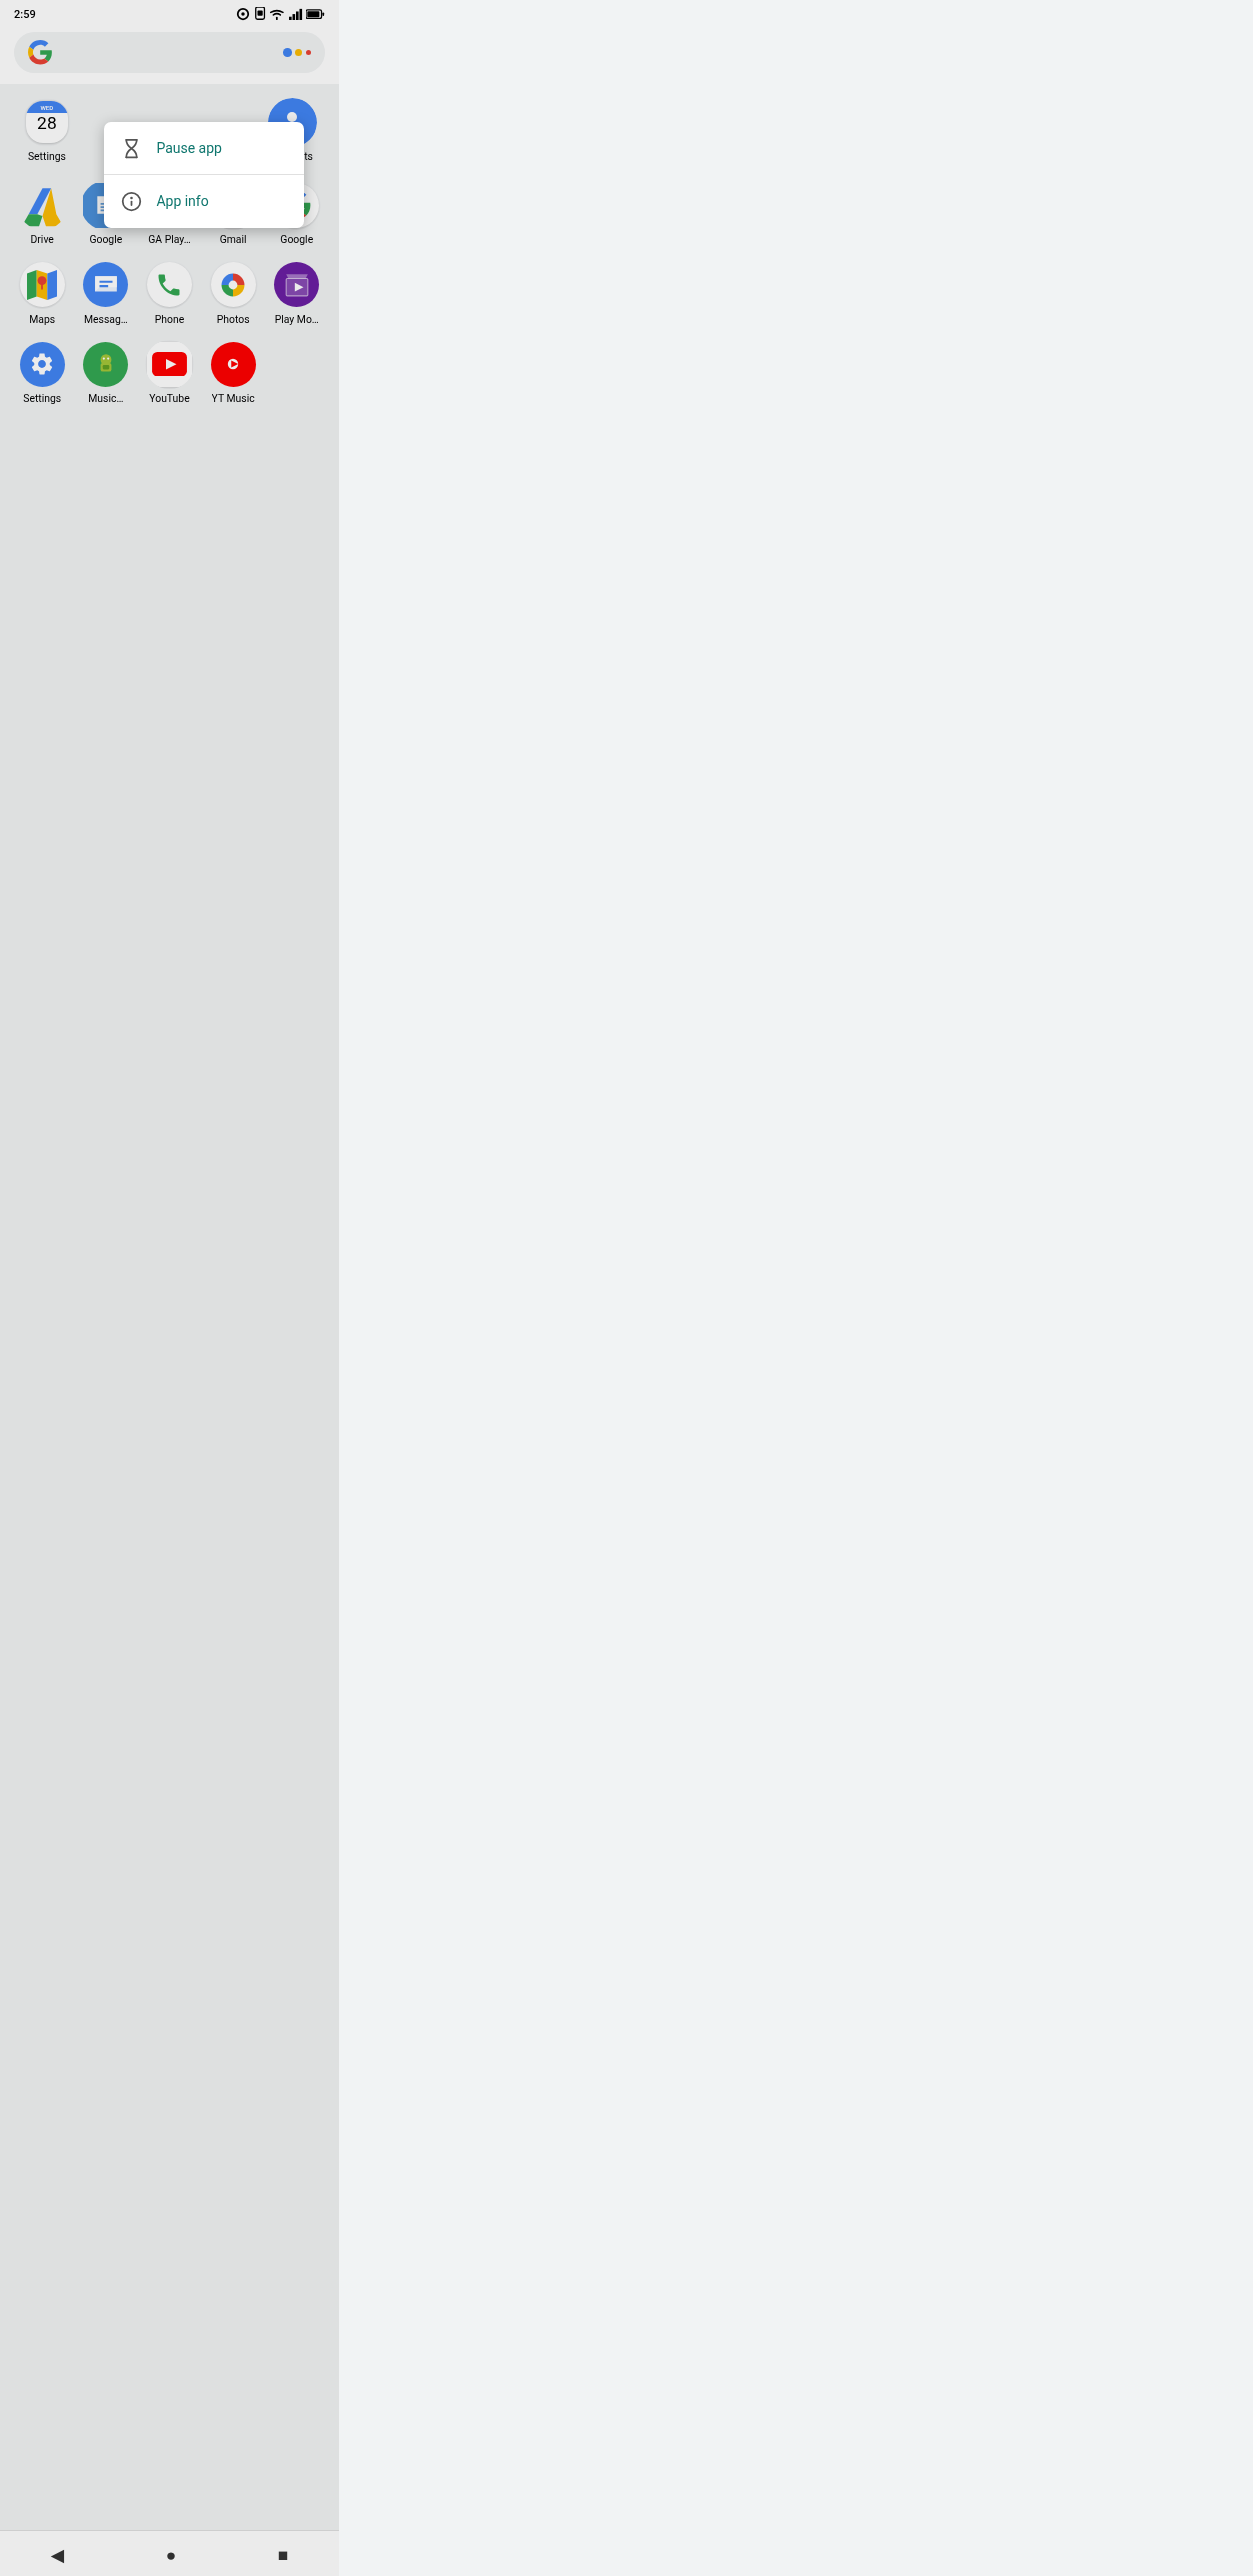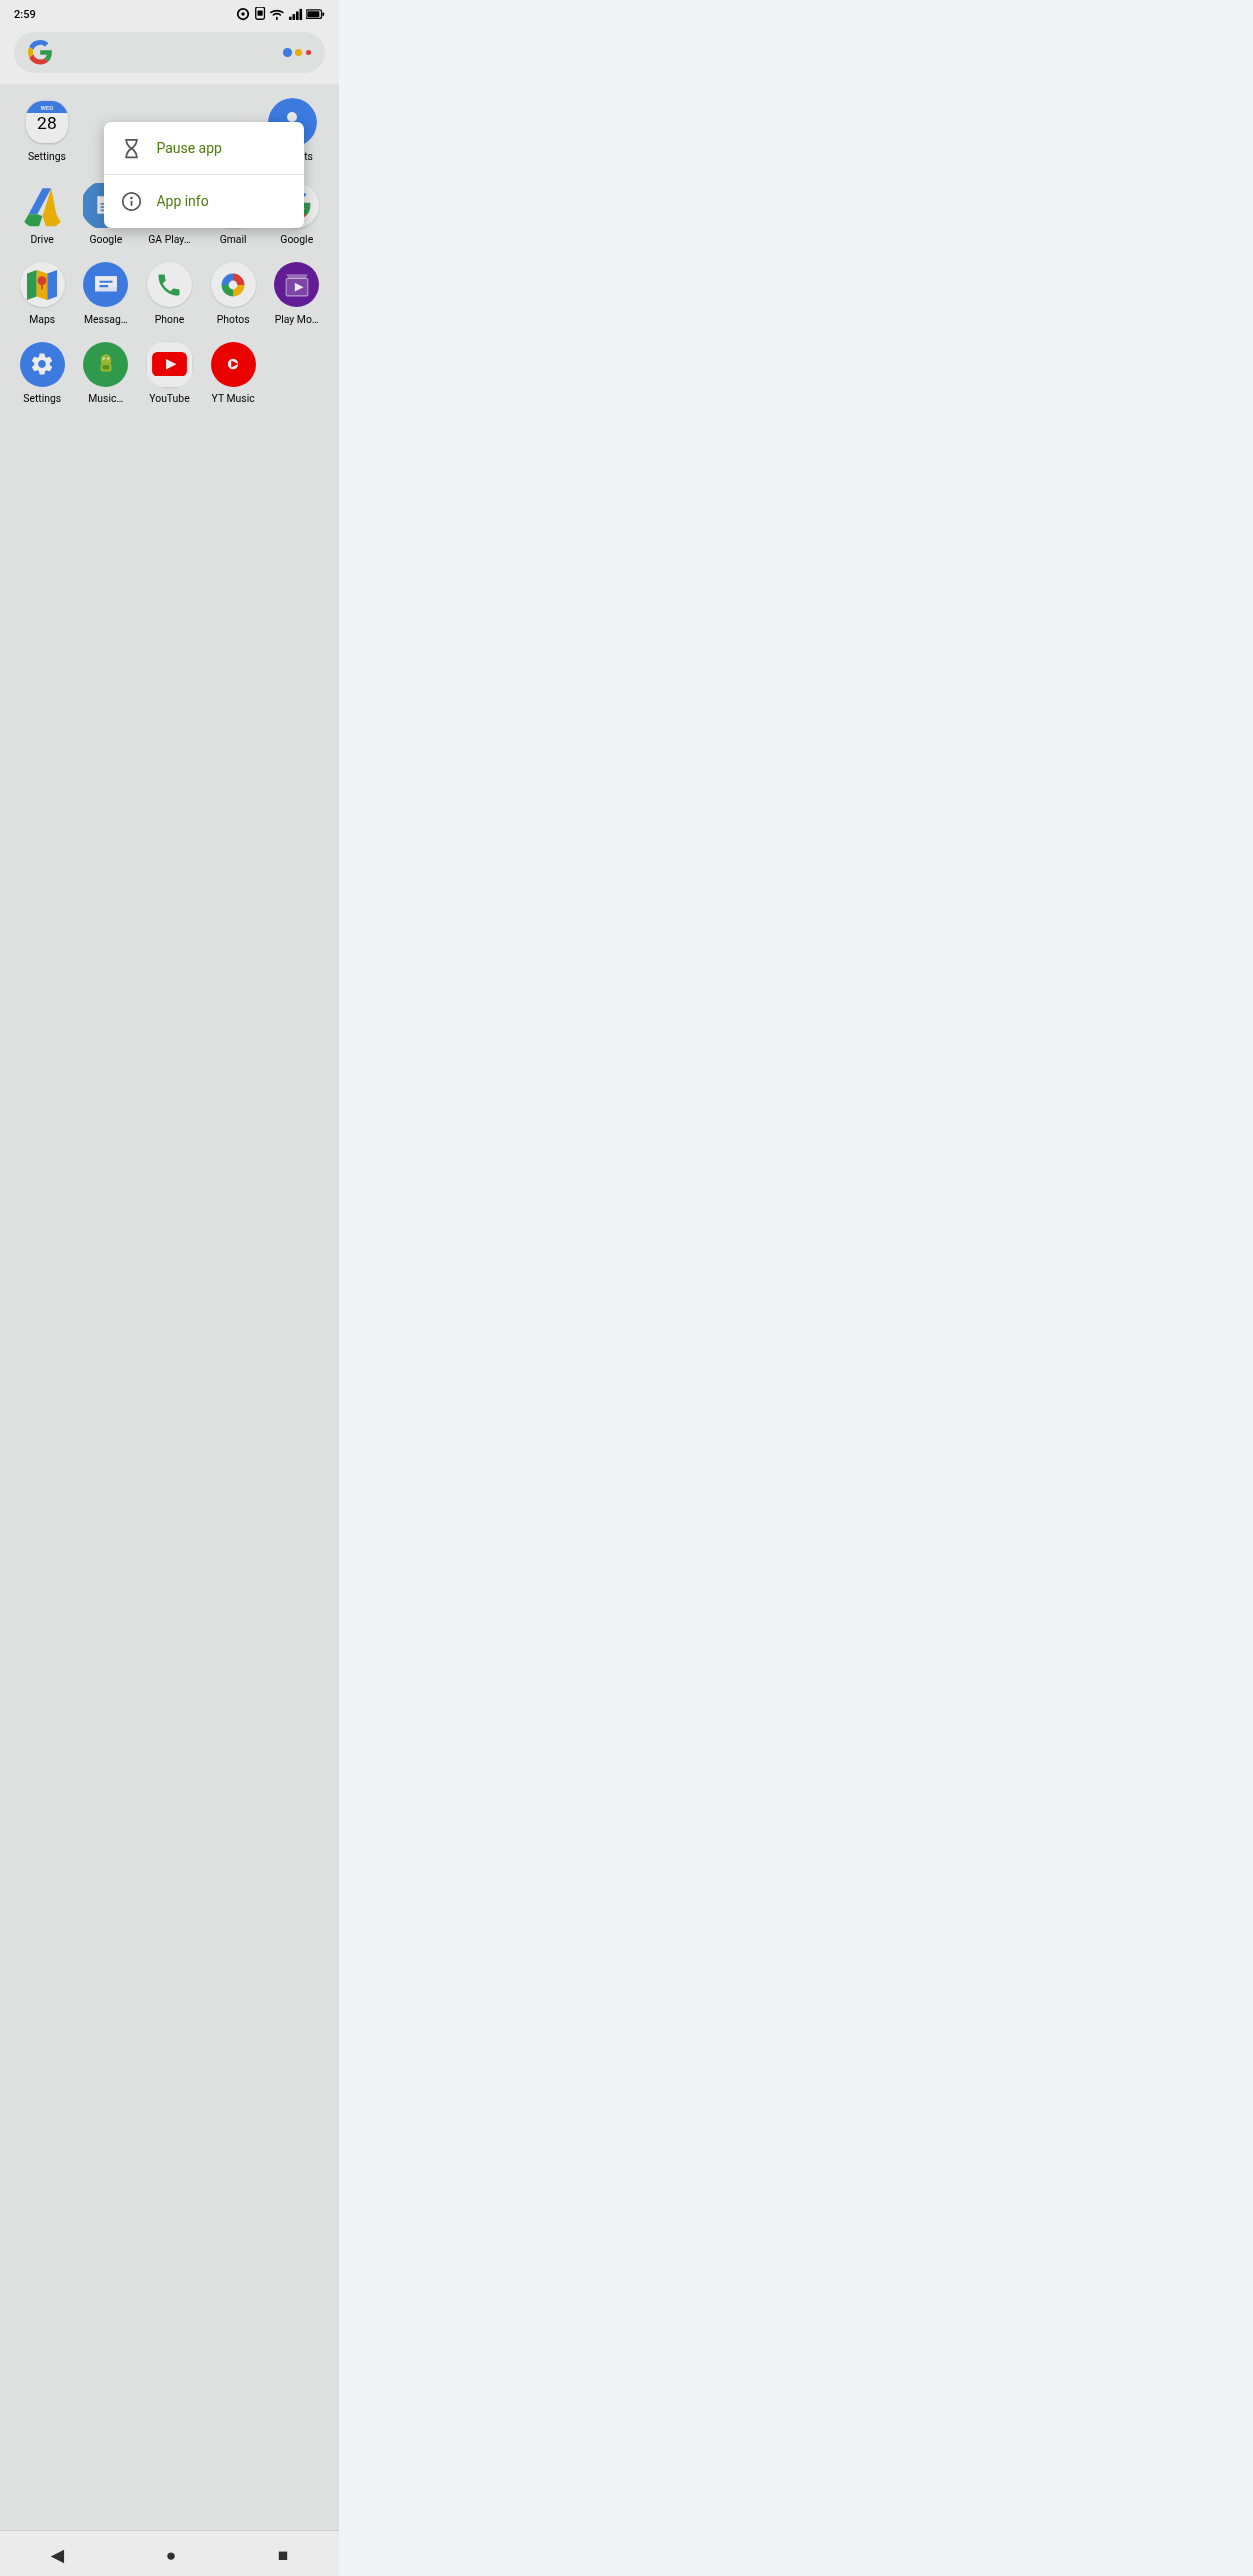--- a/index.html
+++ b/index.html
@@ -164,21 +164,21 @@
       background: #e0e0e0;
     }
     .context-menu-icon {
       font-size: 17.4px;
       color: #555;
       width: 21px;
       text-align: center;
     }
     .context-menu-text {
       font-size: 14px;
-      color: #4d7c0f;
+      color: #0f766e;
     }
 
     
     .app-row {
       display: flex;
       justify-content: space-around;
       margin-bottom: 14px;
     }
 
     

